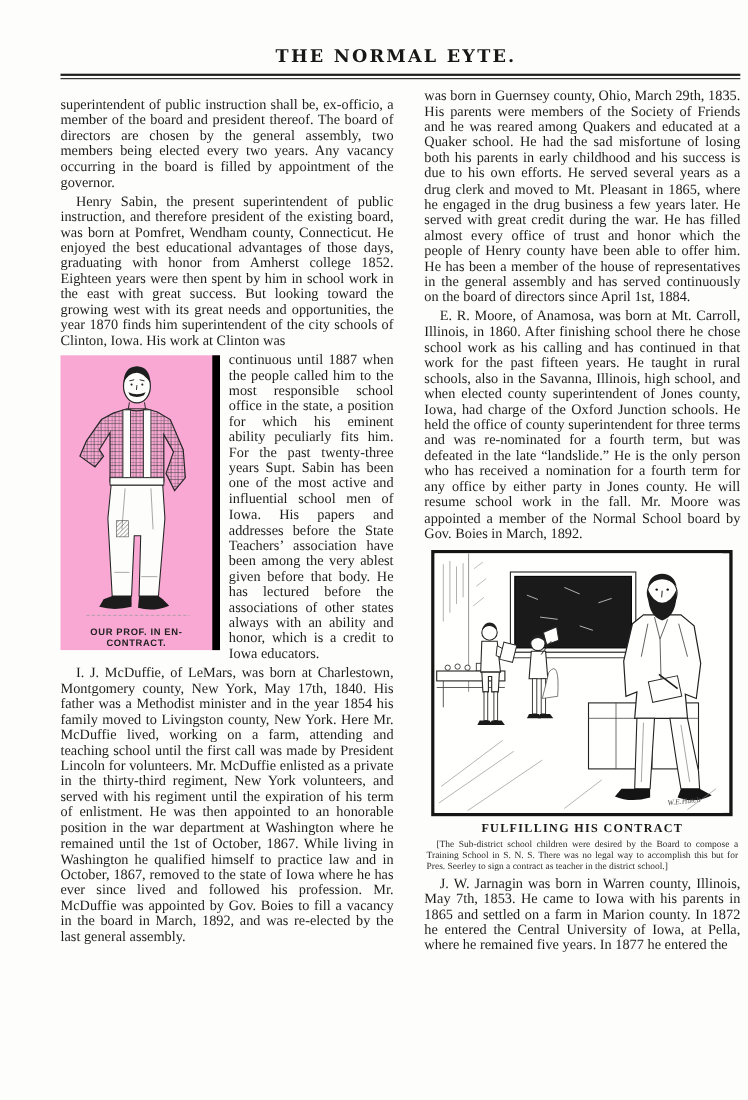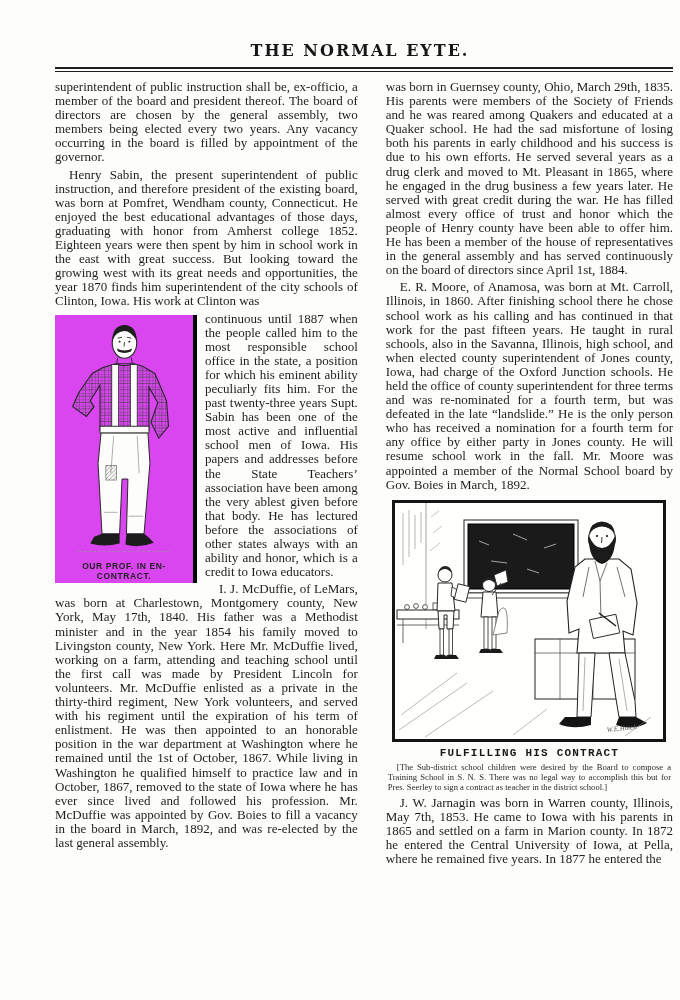--- a/index.html
+++ b/index.html
@@ -9,46 +9,46 @@
   }
   .page{position:relative;width:680px;height:1000px;overflow:hidden;margin-left:20px;}
   .masthead{
     text-align:center;padding-top:41px;font-family:"DejaVu Serif", serif;
     font-weight:700;font-size:16px;letter-spacing:2px;color:#171717;
   }
   .rule{
     margin:7px 27px 0 35px;height:2px;
     border-top:2px solid #1e1e1e;border-bottom:1px solid #1e1e1e;
   }
-  .columns{display:flex;margin:8px 27px 0 35px;gap:28px;}
+  .columns{display:flex;margin:8px 27px 0 35px;gap:28px;align-items:center;}
   .col{text-align:justify;font-size:13px;line-height:14.1px;color:#1d1d1d;}
   .col-left{width:312px;}
   .col-right{width:296px;}
   .col p{margin:0 0 3px 0;}
   p.ind{text-indent:14px;}
   p.cont{margin-top:0;}
 
   figure.engraving{
     float:left;width:138px;margin:3px 8px 1px 0;padding:0 0 2px 0;
-    border-right:4px solid #000000;background:#d946ef;
+    border-right:7px solid #000000;background:#f9a8d4;
   }
   figure.engraving svg{display:block;margin:0 auto;}
   .engraving-caption{
     text-align:center;font-family:"Liberation Sans", sans-serif;
     font-weight:700;font-size:8.5px;line-height:10px;letter-spacing:.6px;
     color:#222;padding-top:2px;
   }
 
   figure.cartoon{margin:8px 0 2px 0;padding:0;}
   .cartoon-frame{
     width:268px;margin:0 auto;border:3px solid #151515;background:#fffffe;
   }
   .cartoon-frame svg{display:block;}
   .cartoon-caption{
-    text-align:center;font-family:Liberation Mono, monospace;
+    text-align:center;font-family:Liberation Serif, serif;
     font-weight:700;font-size:11px;letter-spacing:1.2px;color:#1a1a1a;
     margin-top:4px;
   }
   .cartoon-note{
     font-size:8.6px;line-height:10px;text-align:justify;text-indent:9px;
     color:#2a2a2a;margin:2px 2px 4px 2px;
   }
 </style>
 </head>
 <body>

